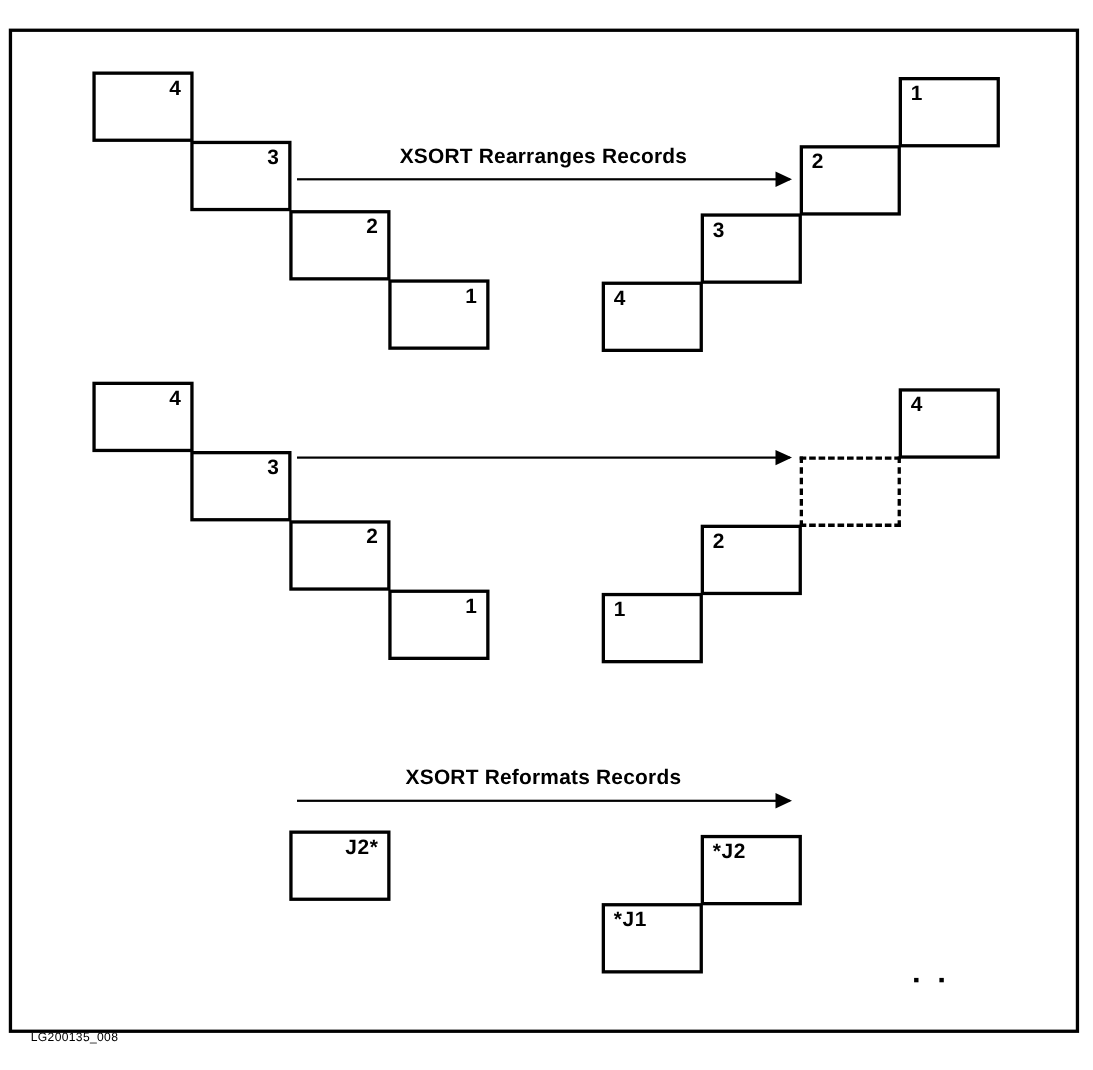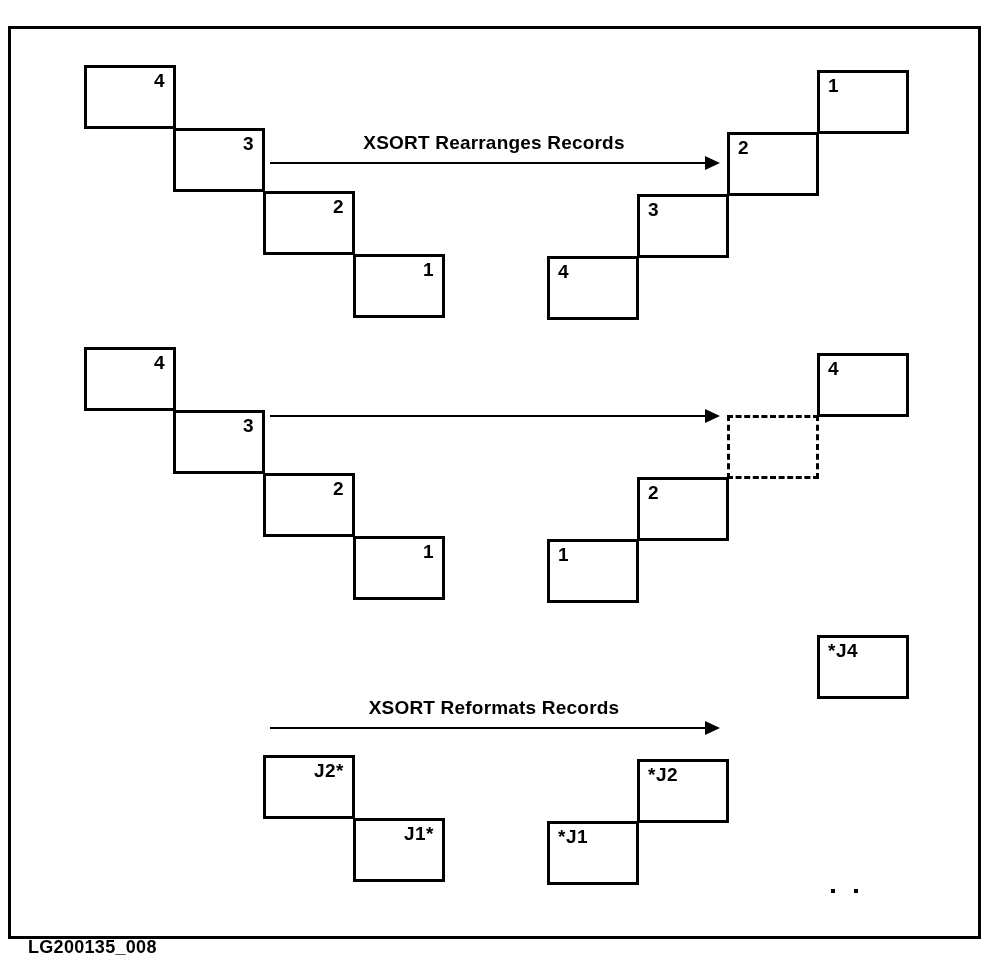--- a/index.html
+++ b/index.html
@@ -60,22 +60,22 @@
     position: absolute;
     right: -2px; top: -6px;
     width: 0; height: 0;
     border-left: 15px solid #000000;
     border-top: 7px solid transparent;
     border-bottom: 7px solid transparent;
   }
   .caption {
     position: absolute;
     left: 12px; top: 937px;
-    font-size: 18px;
-    font-weight: 700;
+    font-size: 11px;
+    font-weight: 400;
     letter-spacing: 0.3px;
     padding-left: 16px;
   }
   .dot {
     position: absolute;
     width: 4px; height: 4px;
     background: #000000;
   }
 </style>
 </head>
@@ -144,34 +144,28 @@
   <div class="box ll" style="left:637px;top:477px">
       <span class="lbl">2</span>
     </div>
   <div class="box ll" style="left:547px;top:539px">
       <span class="lbl">1</span>
     </div>
 
   <div class="box lr" style="left:263px;top:755px">
       <span class="lbl">J2*</span>
     </div>
-  <div class="box lr" style="left:353px;top:818px">
-      <span class="lbl">J1*</span>
-    </div>
 
   <div class="arrow" style="left:270px;top:697px">
     <div class="arrow-label">XSORT Reformats Records</div>
     <div class="arrow-line">
         <span class="arrow-head"></span>
       </div>
   </div>
 
-  <div class="box ll" style="left:817px;top:635px">
-      <span class="lbl">*J4</span>
-    </div>
   <div class="box ll" style="left:637px;top:759px">
       <span class="lbl">*J2</span>
     </div>
   <div class="box ll" style="left:547px;top:821px">
       <span class="lbl">*J1</span>
     </div>
 
   <div class="dot" style="left:831px;top:889px"></div>
   <div class="dot" style="left:854px;top:889px"></div>
 

